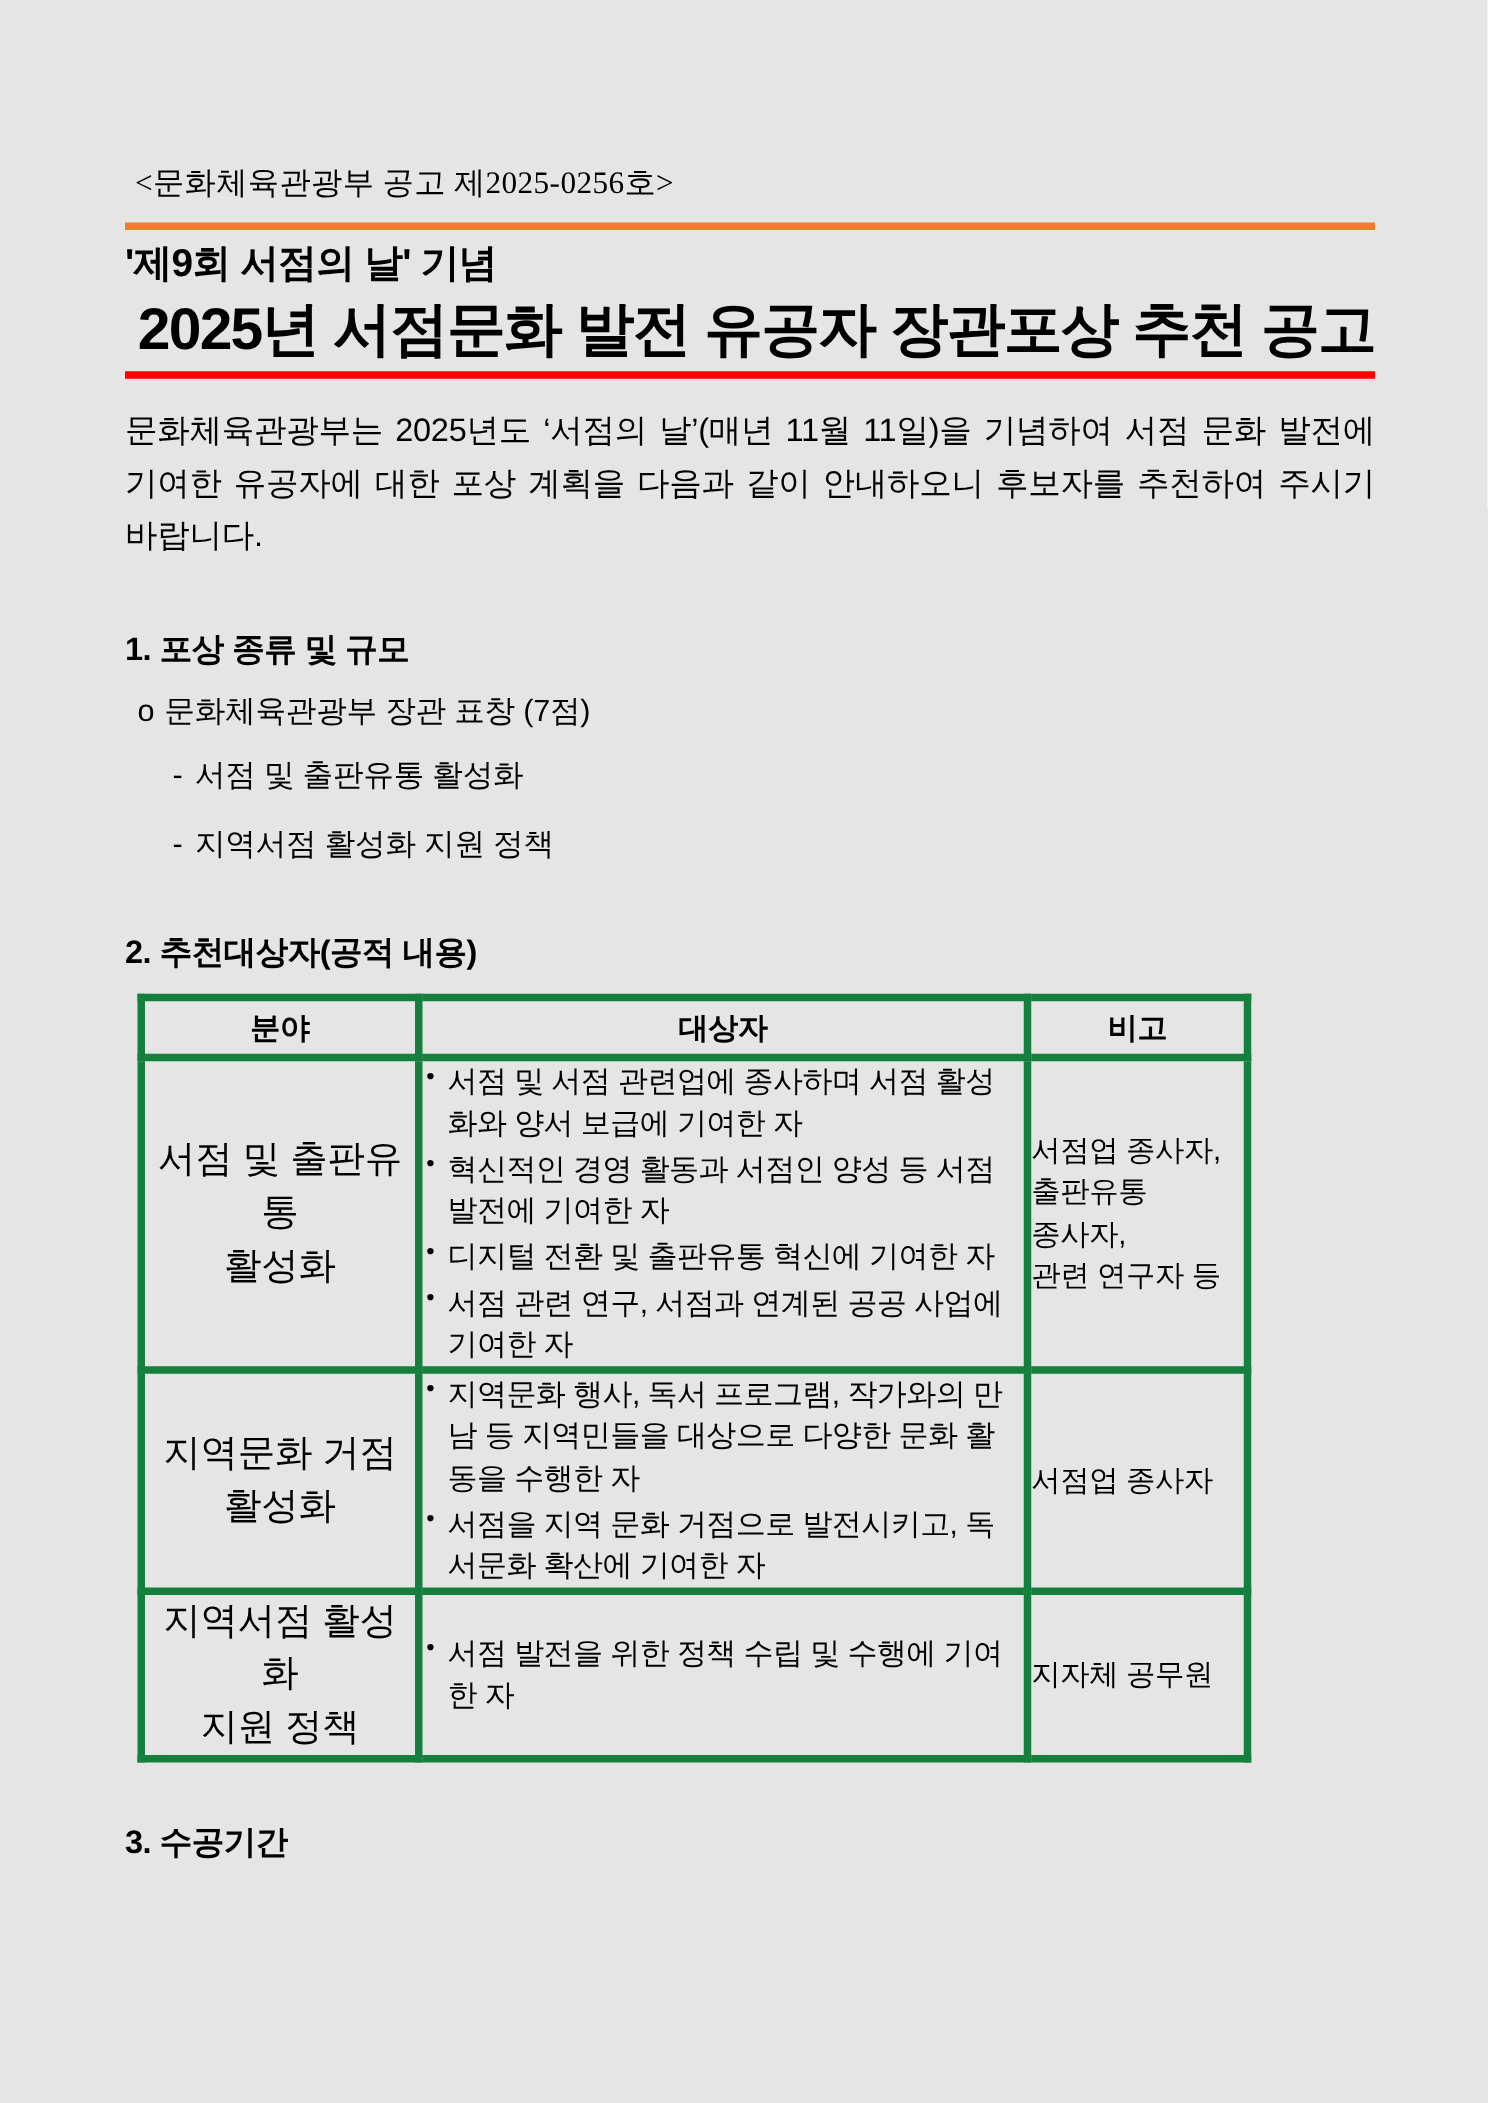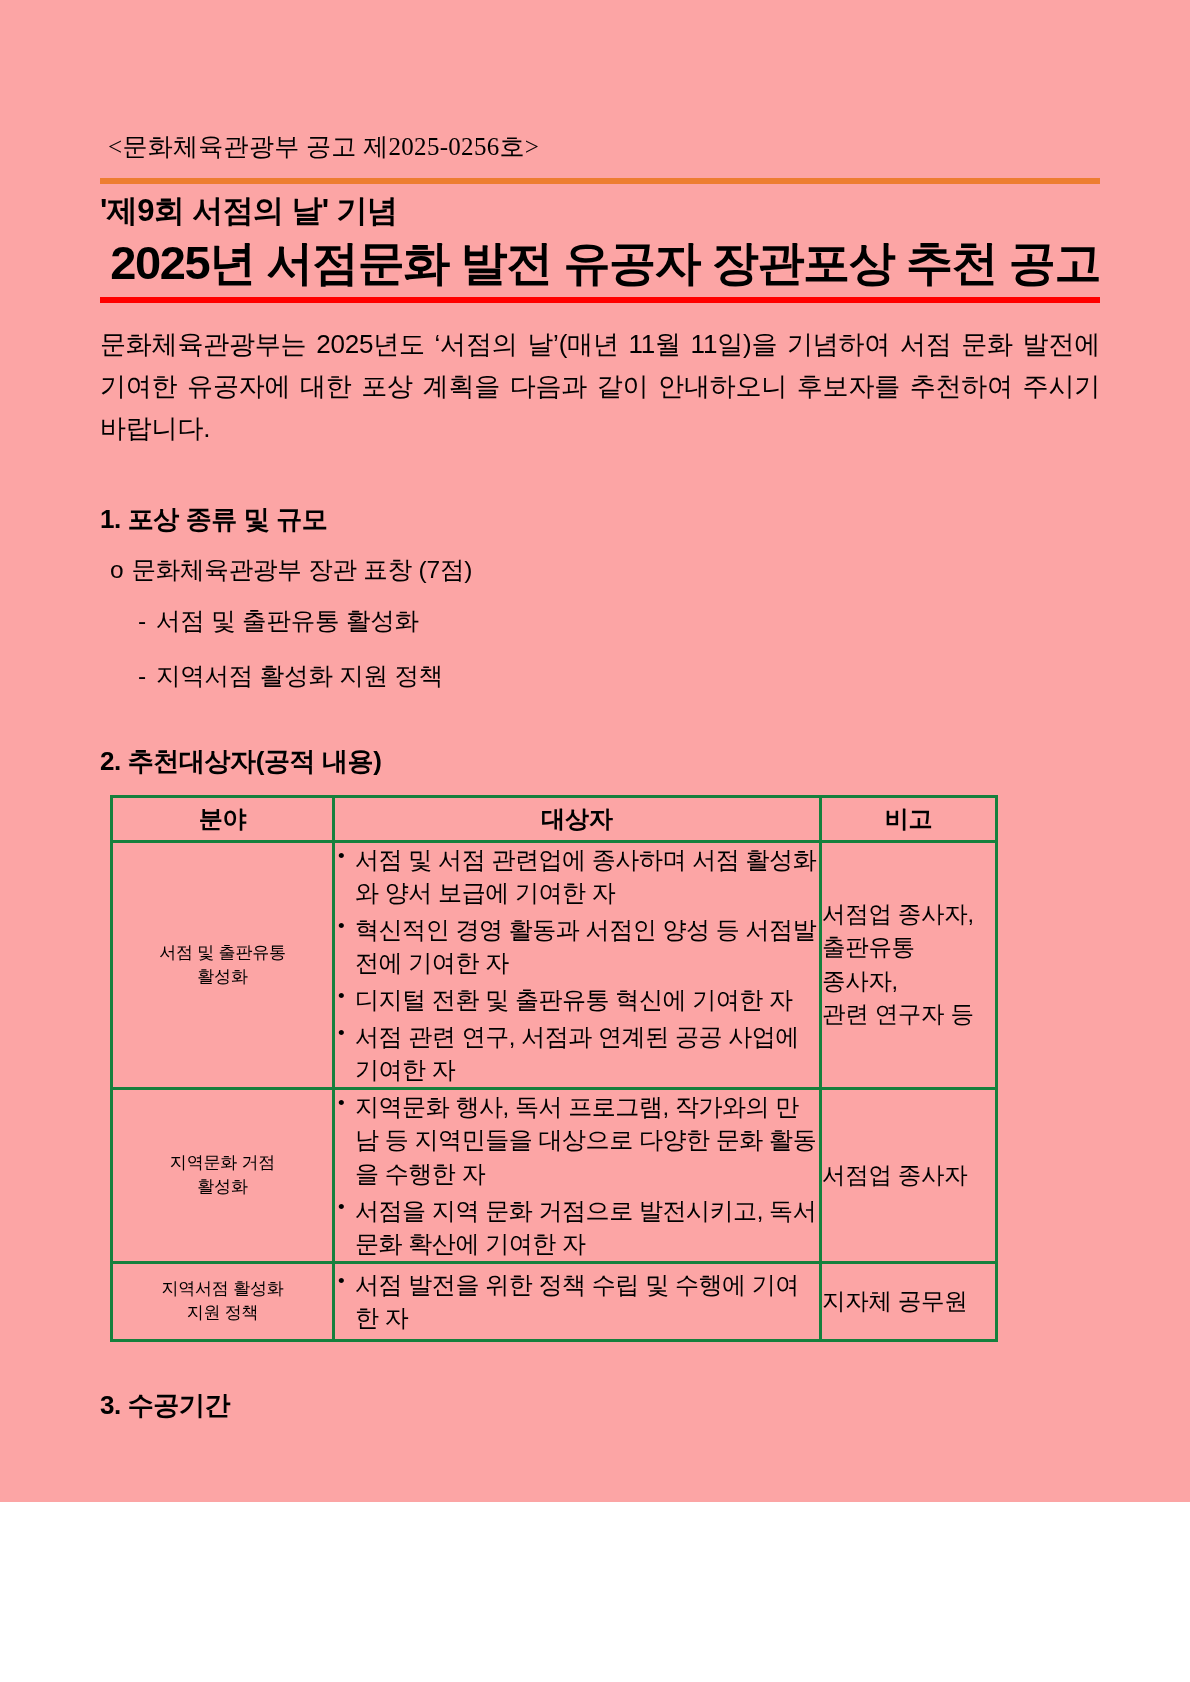--- a/index.html
+++ b/index.html
@@ -8,23 +8,23 @@
     background: #ffffff;
   }
   body {
     font-family: "Liberation Sans", "DejaVu Sans", sans-serif;
     color: #000000;
     -webkit-font-smoothing: antialiased;
   }
   .page {
     position: relative;
     width: 1190px;
-    height: 1502px;
+    height: 1682px;
     margin: 0 auto;
-    background: #fca5a5;
+    background: #e5e5e5;
     box-sizing: border-box;
     overflow: hidden;
   }
   .content {
     position: absolute;
     left: 100px;
     top: 132px;
     width: 1000px;
   }
 
@@ -121,38 +121,38 @@
 
   
   table.rec-table {
     border-collapse: collapse;
     width: 885px;
     margin: 0 0 0 10px;
     table-layout: fixed;
   }
   table.rec-table th,
   table.rec-table td {
-    border: 3px solid #15803d;
+    border: 6px solid #15803d;
     padding: 0;
     vertical-align: middle;
   }
   table.rec-table th {
     font-size: 24px;
     font-weight: bold;
     text-align: center;
     height: 42px;
     letter-spacing: -0.2px;
   }
   .col-field  { width: 222px; }
   .col-target { width: 487px; }
   .col-remark { width: 176px; }
 
   td.field-cell {
     text-align: center;
-    font-size: 17px;
+    font-size: 30px;
     line-height: 1.42;
     letter-spacing: -0.2px;
     padding: 6px 4px;
   }
   td.remark-cell {
     text-align: left;
     font-size: 23.5px;
     line-height: 1.42;
     letter-spacing: -0.3px;
     padding: 6px 4px;

